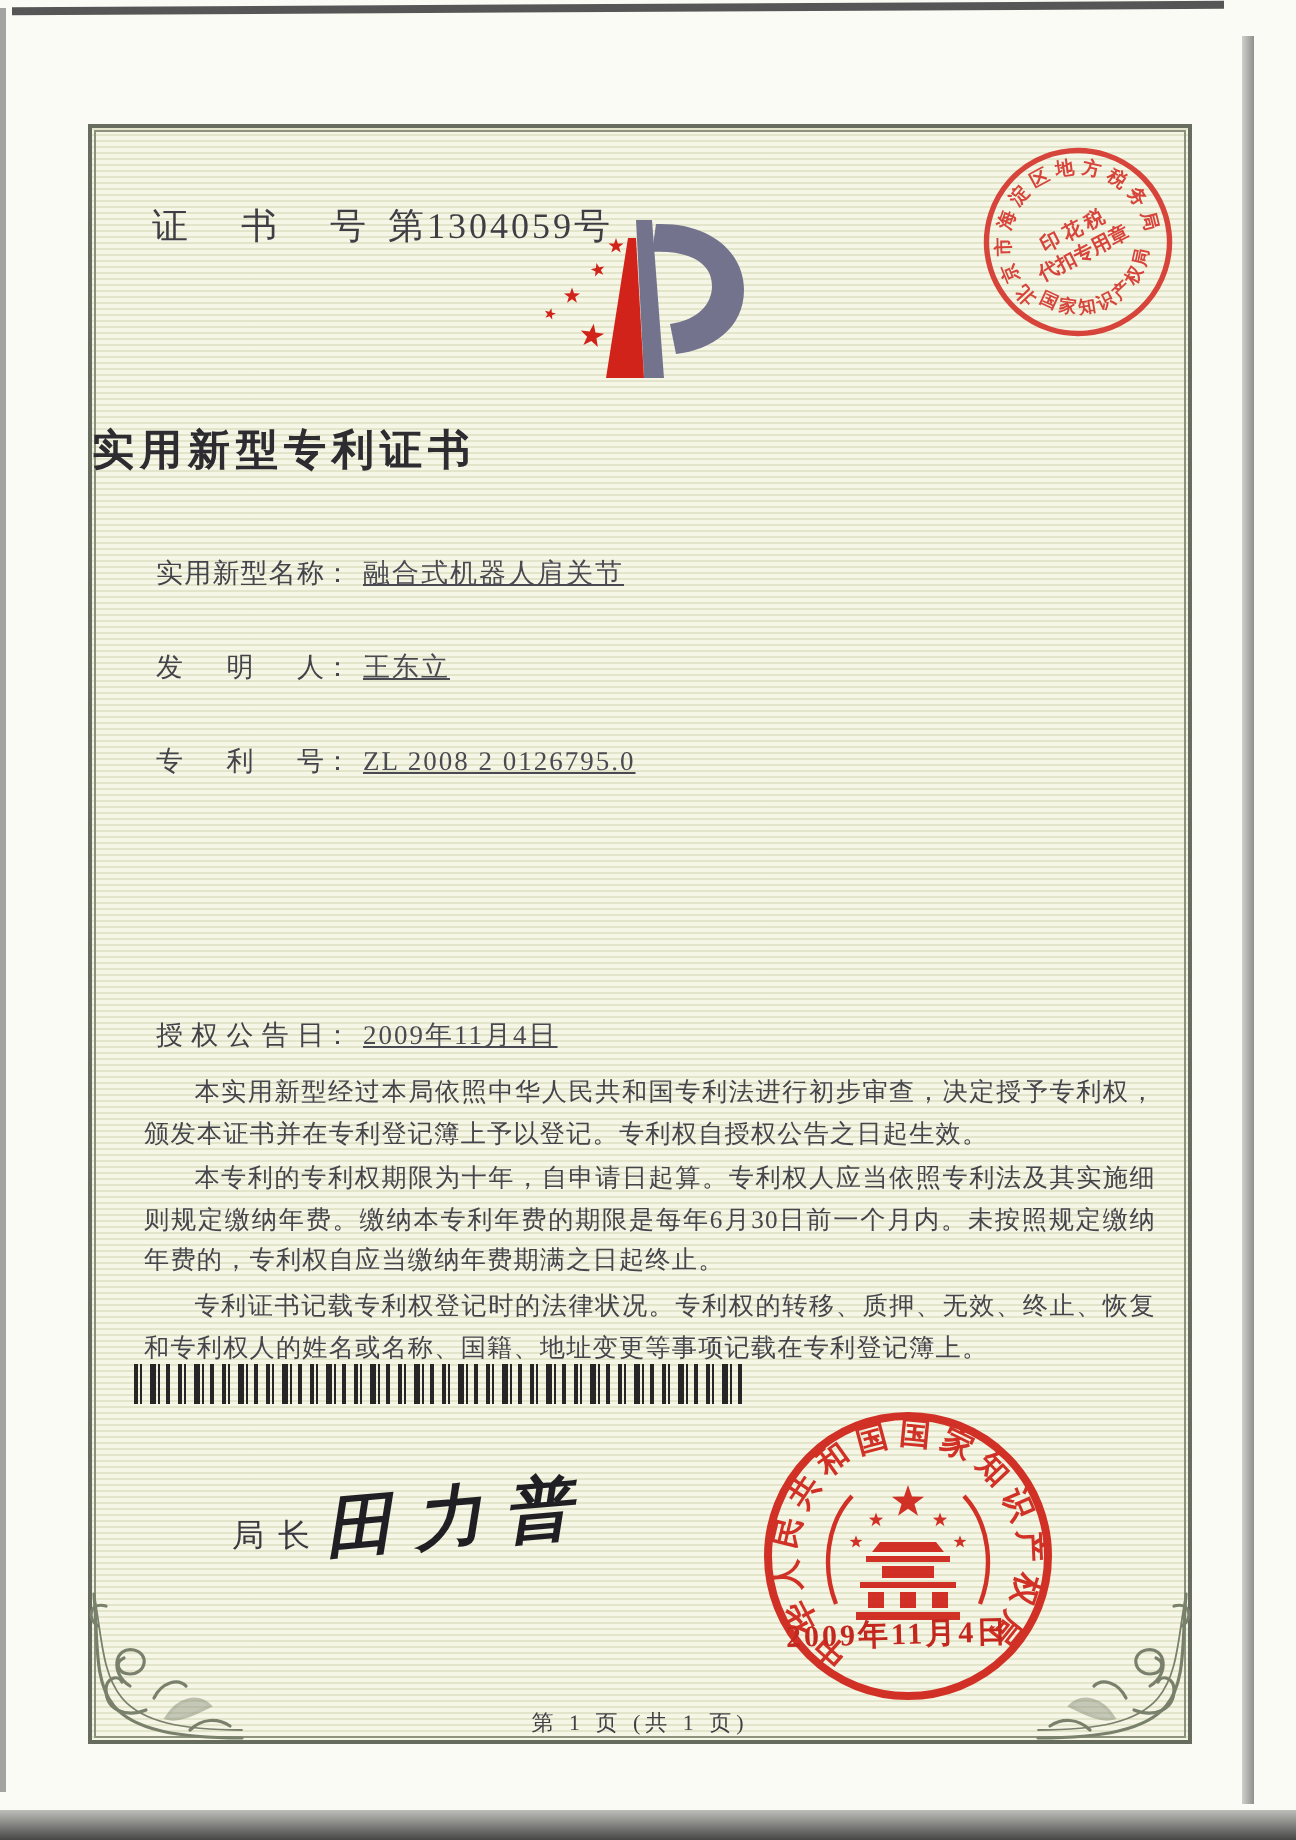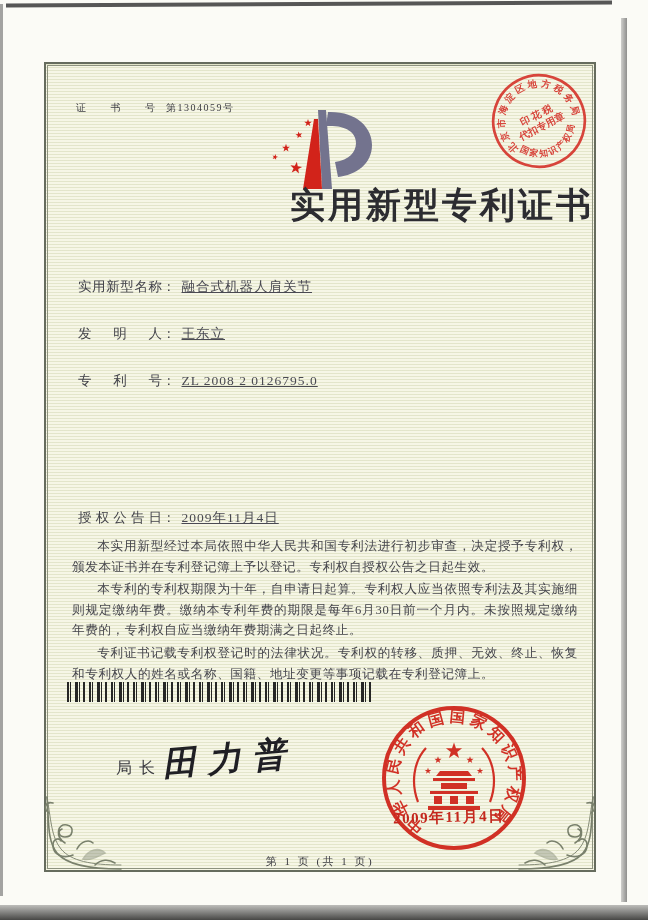--- a/index.html
+++ b/index.html
@@ -22,27 +22,27 @@
     border:2px solid #666c5e;
     background-color:#f6f6e6;
     background-image:repeating-linear-gradient(180deg,
       rgba(183,190,138,0.30) 0px, rgba(183,190,138,0.30) 1px,
       rgba(255,255,255,0) 1px, rgba(255,255,255,0) 3px);
   }
   .frame::before{content:"";position:absolute;inset:1px;border:1px solid #8d927f;pointer-events:none;}
 
   .abs{position:absolute;}
 
-  .cert-no{left:30px;top:37px;font-size:10px;color:#3e3e44;white-space:nowrap;}
+  .cert-no{left:30px;top:37px;font-size:18px;color:#3e3e44;white-space:nowrap;}
   .cert-no .lbl{letter-spacing:11px;}
   .cert-no .val{letter-spacing:1.5px;}
 
   .logo{left:210px;top:42px;width:130px;height:94px;}
 
-  .title{left:0;right:0;top:118px;text-align:right;font-size:35px;font-weight:700;
+  .title{left:0;right:0;top:147px;text-align:left;font-size:21px;font-weight:700;
          letter-spacing:3px;color:#2c2c31;white-space:nowrap;}
 
   .field{left:32px;font-size:13.5px;color:#47474d;white-space:nowrap;}
   .field .lbl{display:inline-block;width:84px;text-align:justify;text-align-last:justify;color:#43434a;}
   .field .col{margin:0 1px 0 0;}
   .field .val{margin-left:5px;letter-spacing:1px;color:#4a4a52;text-decoration:underline;}
 
   .paras{left:26px;top:472px;width:506px;font-size:12.6px;line-height:20.6px;
          color:#45454c;text-align:justify;}
   .paras p{margin:0 0 2px 0;text-indent:2em;letter-spacing:0.6px;}

